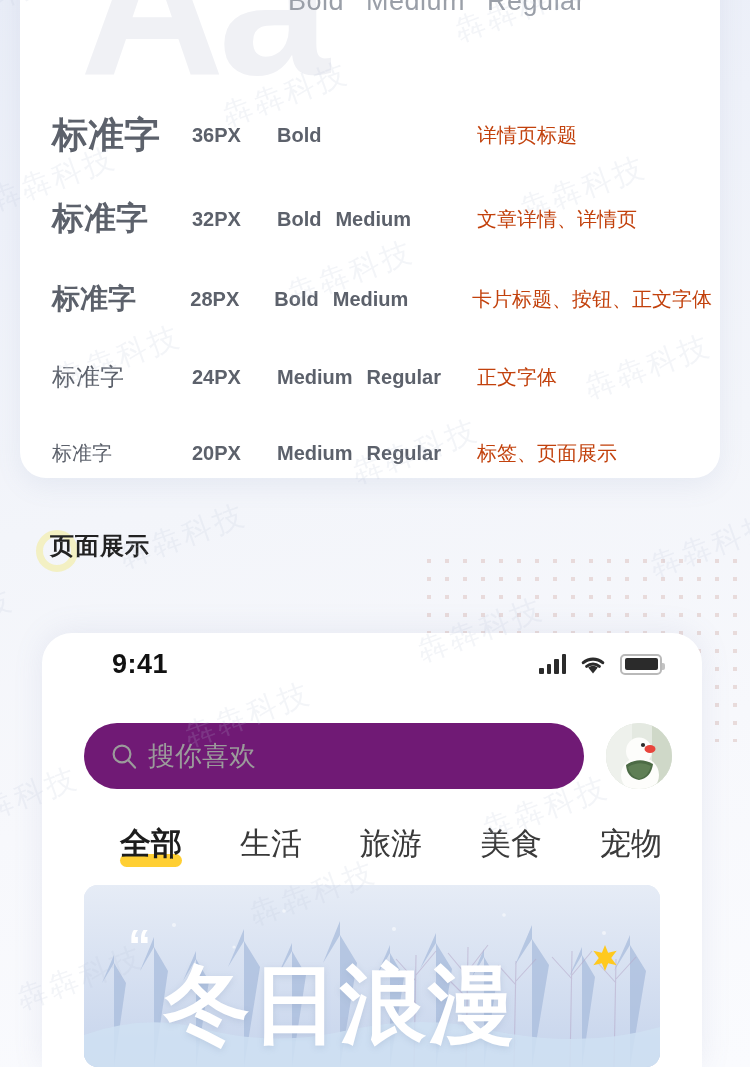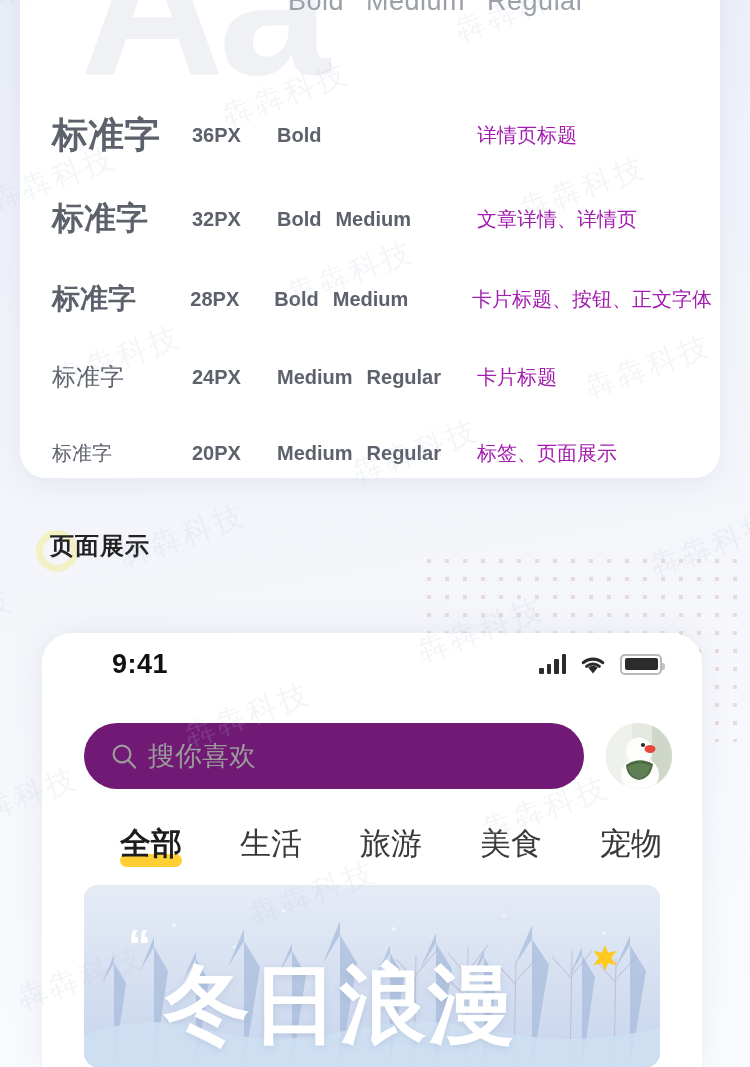--- a/index.html
+++ b/index.html
@@ -68,21 +68,21 @@
   
   .rows { position:absolute; left:32px; top:316px; width:660px; }
   .trow {
     display:flex; align-items:center;
     height:58px; margin-bottom:4px;
   }
   .trow .sample { width:140px; color:#5c616b; white-space:nowrap; }
   .trow .size   { width:85px; color:#5c616b; font-weight:700; font-size:20px; }
   .trow .weights{ width:200px; color:#5c616b; font-weight:700; font-size:20px; white-space:nowrap;}
   .trow .weights i { font-style:normal; margin-right:14px; }
-  .trow .usage  { color:#a21caf; font-size:20px; white-space:nowrap; }
+  .trow .usage  { color:#c2410c; font-size:20px; white-space:nowrap; }
 
   .trow.r0 { margin-bottom:26px; }
   .trow.r1 { margin-bottom:22px; }
   .trow.r2 { margin-bottom:20px; }
   .trow.r3 { margin-bottom:18px; }
 
   .trow.r0 .sample { font-size:36px; font-weight:700; }
   .trow.r1 .sample { font-size:32px; font-weight:700; }
   .trow.r2 .sample { font-size:28px; font-weight:700; }
   .trow.r3 .sample { font-size:24px; font-weight:400; }
@@ -243,21 +243,21 @@
       <div class="trow r2">
         <div class="sample">标准字</div>
         <div class="size">28PX</div>
         <div class="weights"><i>Bold</i><i>Medium</i></div>
         <div class="usage">卡片标题、按钮、正文字体</div>
       </div>
       <div class="trow r3">
         <div class="sample">标准字</div>
         <div class="size">24PX</div>
         <div class="weights"><i>Medium</i><i>Regular</i></div>
-        <div class="usage">卡片标题</div>
+        <div class="usage">正文字体</div>
       </div>
       <div class="trow r4">
         <div class="sample">标准字</div>
         <div class="size">20PX</div>
         <div class="weights"><i>Medium</i><i>Regular</i></div>
         <div class="usage">标签、页面展示</div>
       </div>
     </div>
   </div>
 

